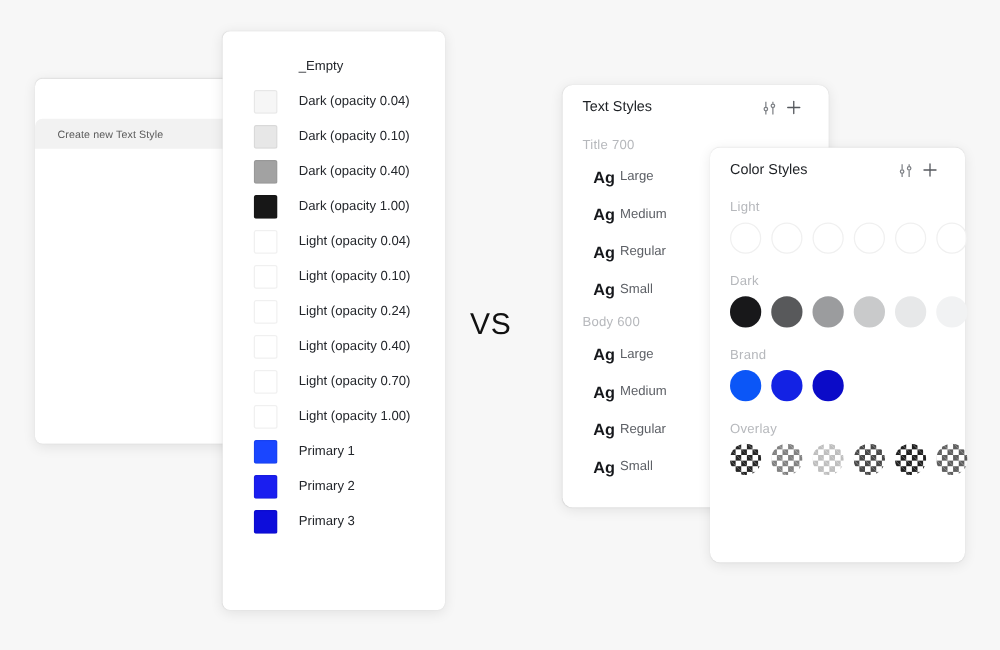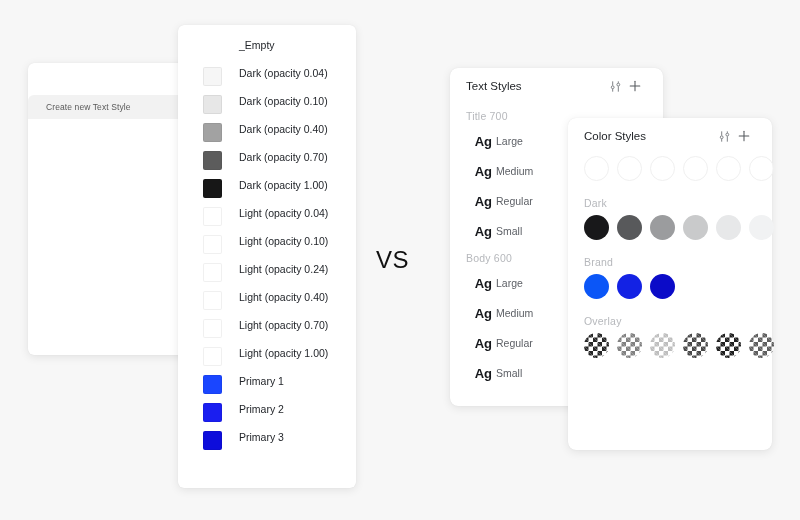--- a/index.html
+++ b/index.html
@@ -46,21 +46,21 @@
   .sz-body-small  { font-size: 10px;  font-weight: 400; }
   .sz-title-large  { font-size: 16.5px; font-weight: 700; }
   .sz-title-medium { font-size: 14.5px; font-weight: 700; }
   .sz-title-regular{ font-size: 12.5px; font-weight: 700; }
   .sz-title-small  { font-size: 10.5px; font-weight: 700; }
 
   
   #mid-panel { left: 178px; top: 25px; width: 178px; height: 463px; border-radius: 6px; }
   #mid-list { padding: 14px 0 10px 0; }
   .cs-row {
-    height: 28px; display: flex; align-items: flex-start;
+    height: 28px; display: flex; align-items: center;
     padding-left: 25px;
   }
   .cs-swatch {
     width: 19px; height: 19px; border-radius: 2px; flex: none;
     border: 1px solid rgba(0,0,0,0.06);
   }
   .cs-swatch.nobox { border: none; background: transparent; }
   .cs-label { font-size: 10.5px; color: #23262b; margin-left: 17px; white-space: nowrap; }
 
   
@@ -162,24 +162,20 @@
           <span class="cs-swatch" style="background: rgba(23, 23, 23, 0.04);"></span>
           <span class="cs-label">Dark (opacity 0.04)</span>
         </div>
         <div class="cs-row">
           <span class="cs-swatch" style="background: rgba(23, 23, 23, 0.1);"></span>
           <span class="cs-label">Dark (opacity 0.10)</span>
         </div>
         <div class="cs-row">
           <span class="cs-swatch" style="background: rgba(23, 23, 23, 0.4);"></span>
           <span class="cs-label">Dark (opacity 0.40)</span>
-        </div>
-        <div class="cs-row">
-          <span class="cs-swatch" style="background: rgba(23, 23, 23, 0.7);"></span>
-          <span class="cs-label">Dark (opacity 0.70)</span>
         </div>
         <div class="cs-row">
           <span class="cs-swatch" style="background: rgb(23, 23, 23);"></span>
           <span class="cs-label">Dark (opacity 1.00)</span>
         </div>
         <div class="cs-row">
           <span class="cs-swatch" style="background: rgba(255, 255, 255, 0.04);"></span>
           <span class="cs-label">Light (opacity 0.04)</span>
         </div>
         <div class="cs-row">
@@ -291,20 +287,21 @@
         </svg>
       </span>
       <span class="icon-btn">
         <svg width="14" height="14" viewBox="0 0 16 16" stroke="#55585d" stroke-width="1.2" stroke-linecap="round">
           <line x1="8" y1="2.5" x2="8" y2="13.5"></line>
             <line x1="2.5" y1="8" x2="13.5" y2="8"></line>
         </svg>
       </span>
     </div>
     <div id="color-styles-body">
+        <div class="sec-label">Light</div>
         <div class="sw-row">
           <span class="circ light" style="background: rgb(255, 255, 255);"></span>
           <span class="circ light" style="background: rgba(255, 255, 255, 0.92);"></span>
           <span class="circ light" style="background: rgba(255, 255, 255, 0.86);"></span>
           <span class="circ light" style="background: rgba(255, 255, 255, 0.8);"></span>
           <span class="circ light" style="background: rgba(255, 255, 255, 0.74);"></span>
           <span class="circ light" style="background: rgba(255, 255, 255, 0.68);"></span>
         </div>
         <div class="sec-label">Dark</div>
         <div class="sw-row">

